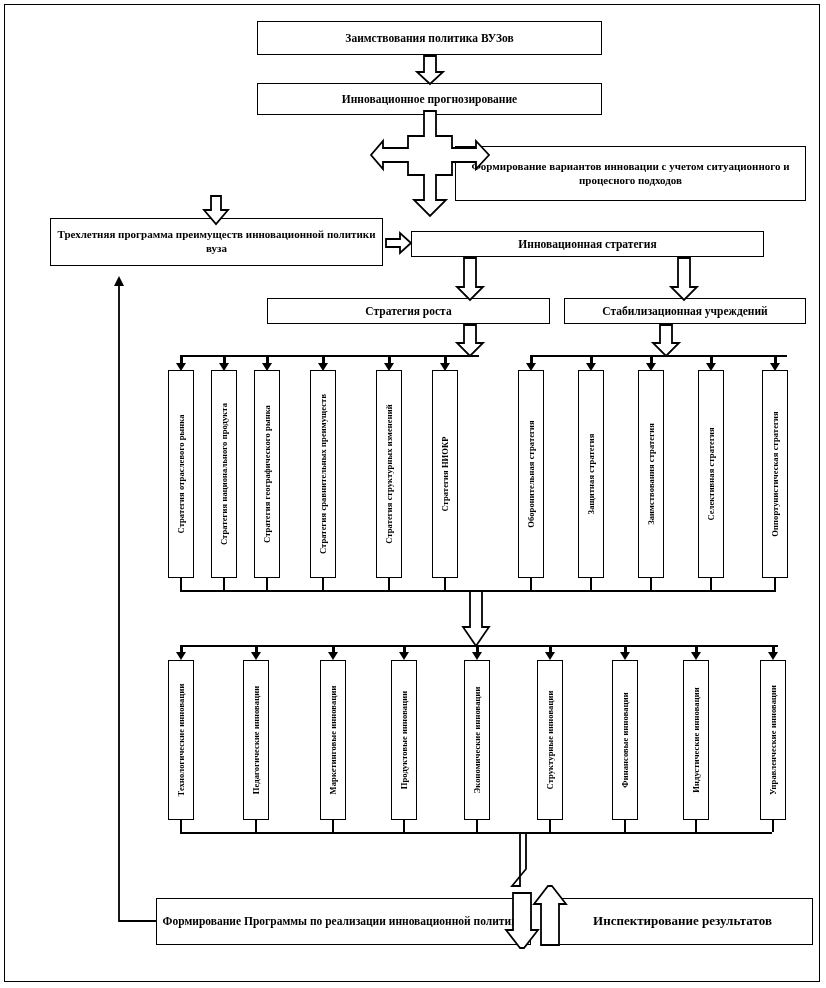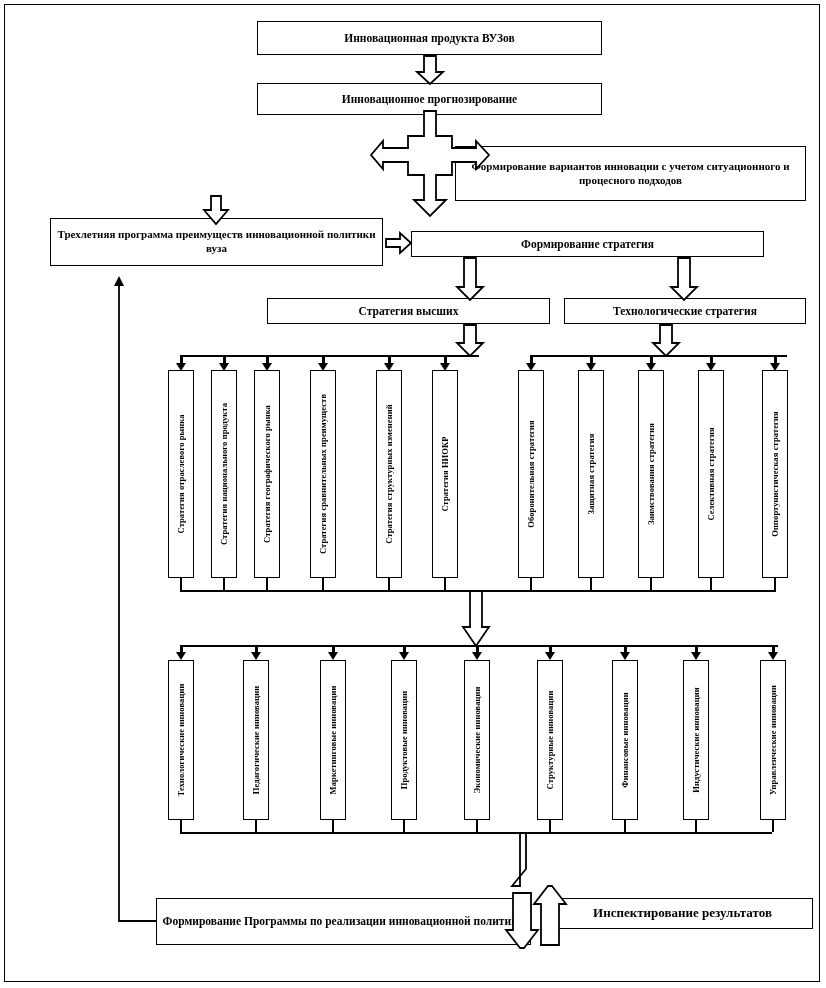--- a/index.html
+++ b/index.html
@@ -22,46 +22,46 @@
   
   svg.ov{position:absolute;left:0;top:0;width:826px;height:988px;pointer-events:none;}
 </style>
 </head>
 <body>
 
 <div id="canvas">
   <div class="frame"></div>
 
   <div class="box" style="left:257px;top:21px;width:345px;height:34px;font-size:11.5px;">
-    <span>Инновационная продукта ВУЗов</span>
+    <span>Заимствования политика ВУЗов</span>
   </div>
 
   <div class="box" style="left:257px;top:83px;width:345px;height:32px;font-size:11.5px;">
     <span>Инновационное прогнозирование</span>
   </div>
 
 
   <div class="box" style="left:50px;top:218px;width:333px;height:48px;font-size:11px;">
     <span>Трехлетняя программа преимуществ инновационной политики вуза</span>
   </div>
 
   <div class="box" style="left:455px;top:146px;width:351px;height:55px;font-size:11px;">
     <span>Формирование вариантов инновации с учетом ситуационного и процесного подходов</span>
   </div>
 
   <div class="box" style="left:411px;top:231px;width:353px;height:26px;font-size:11.5px;">
-    <span>Формирование стратегия</span>
+    <span>Инновационная стратегия</span>
   </div>
 
   <div class="box" style="left:267px;top:298px;width:283px;height:26px;font-size:11.5px;">
-    <span>Стратегия высших</span>
+    <span>Стратегия роста</span>
   </div>
 
   <div class="box" style="left:564px;top:298px;width:242px;height:26px;font-size:11.5px;">
-    <span>Технологические стратегия</span>
+    <span>Стабилизационная учреждений</span>
   </div>
 
   <div class="hline" style="left:180px;top:355px;width:299px;"></div>
   <div class="hline" style="left:533px;top:355px;width:254px;"></div>
 
   <div class="vbox" style="left:168px;top:370px;width:26px;height:208px;">
     <div class="vtext">Стратегия отраслевого рынка</div>
   </div>
   <div class="vbox" style="left:211px;top:370px;width:26px;height:208px;">
     <div class="vtext">Стратегия национального продукта</div>
@@ -191,21 +191,21 @@
   <div class="vline" style="left:624px;top:820px;height:12px;"></div>
   <div class="vline" style="left:695px;top:820px;height:12px;"></div>
   <div class="vline" style="left:772px;top:820px;height:12px;"></div>
 
   <div class="hline" style="left:180px;top:832px;width:592px;"></div>
 
   <div class="box" style="left:156px;top:898px;width:375px;height:47px;font-size:11.5px;">
     <span>Формирование  Программы по реализации инновационной политики</span>
   </div>
 
-  <div class="box" style="left:553px;top:898px;width:260px;height:31px;font-size:13px;border-left:none;">
+  <div class="box" style="left:553px;top:898px;width:260px;height:47px;font-size:13px;border-left:none;">
     <span>Инспектирование  результатов</span>
   </div>
 
   <svg class="ov" viewBox="0 0 826 988">
     <g fill="#ffffff" stroke="#000000" stroke-width="1.8" stroke-linejoin="miter">
 
       <polygon points="424,56 424,72 417,72 430,84 443,72 436,72 436,56"></polygon>
 
       <polygon points="424,111 424,136 408,136 408,148 383,148 383,141 371,155 383,169 383,162 408,162 408,175 424,175 424,200 414,200 430,216 446,200 436,200 436,175 452,175 452,162 476,162 476,169 489,155 476,141 476,148 452,148 452,136 436,136 436,111"></polygon>
 

